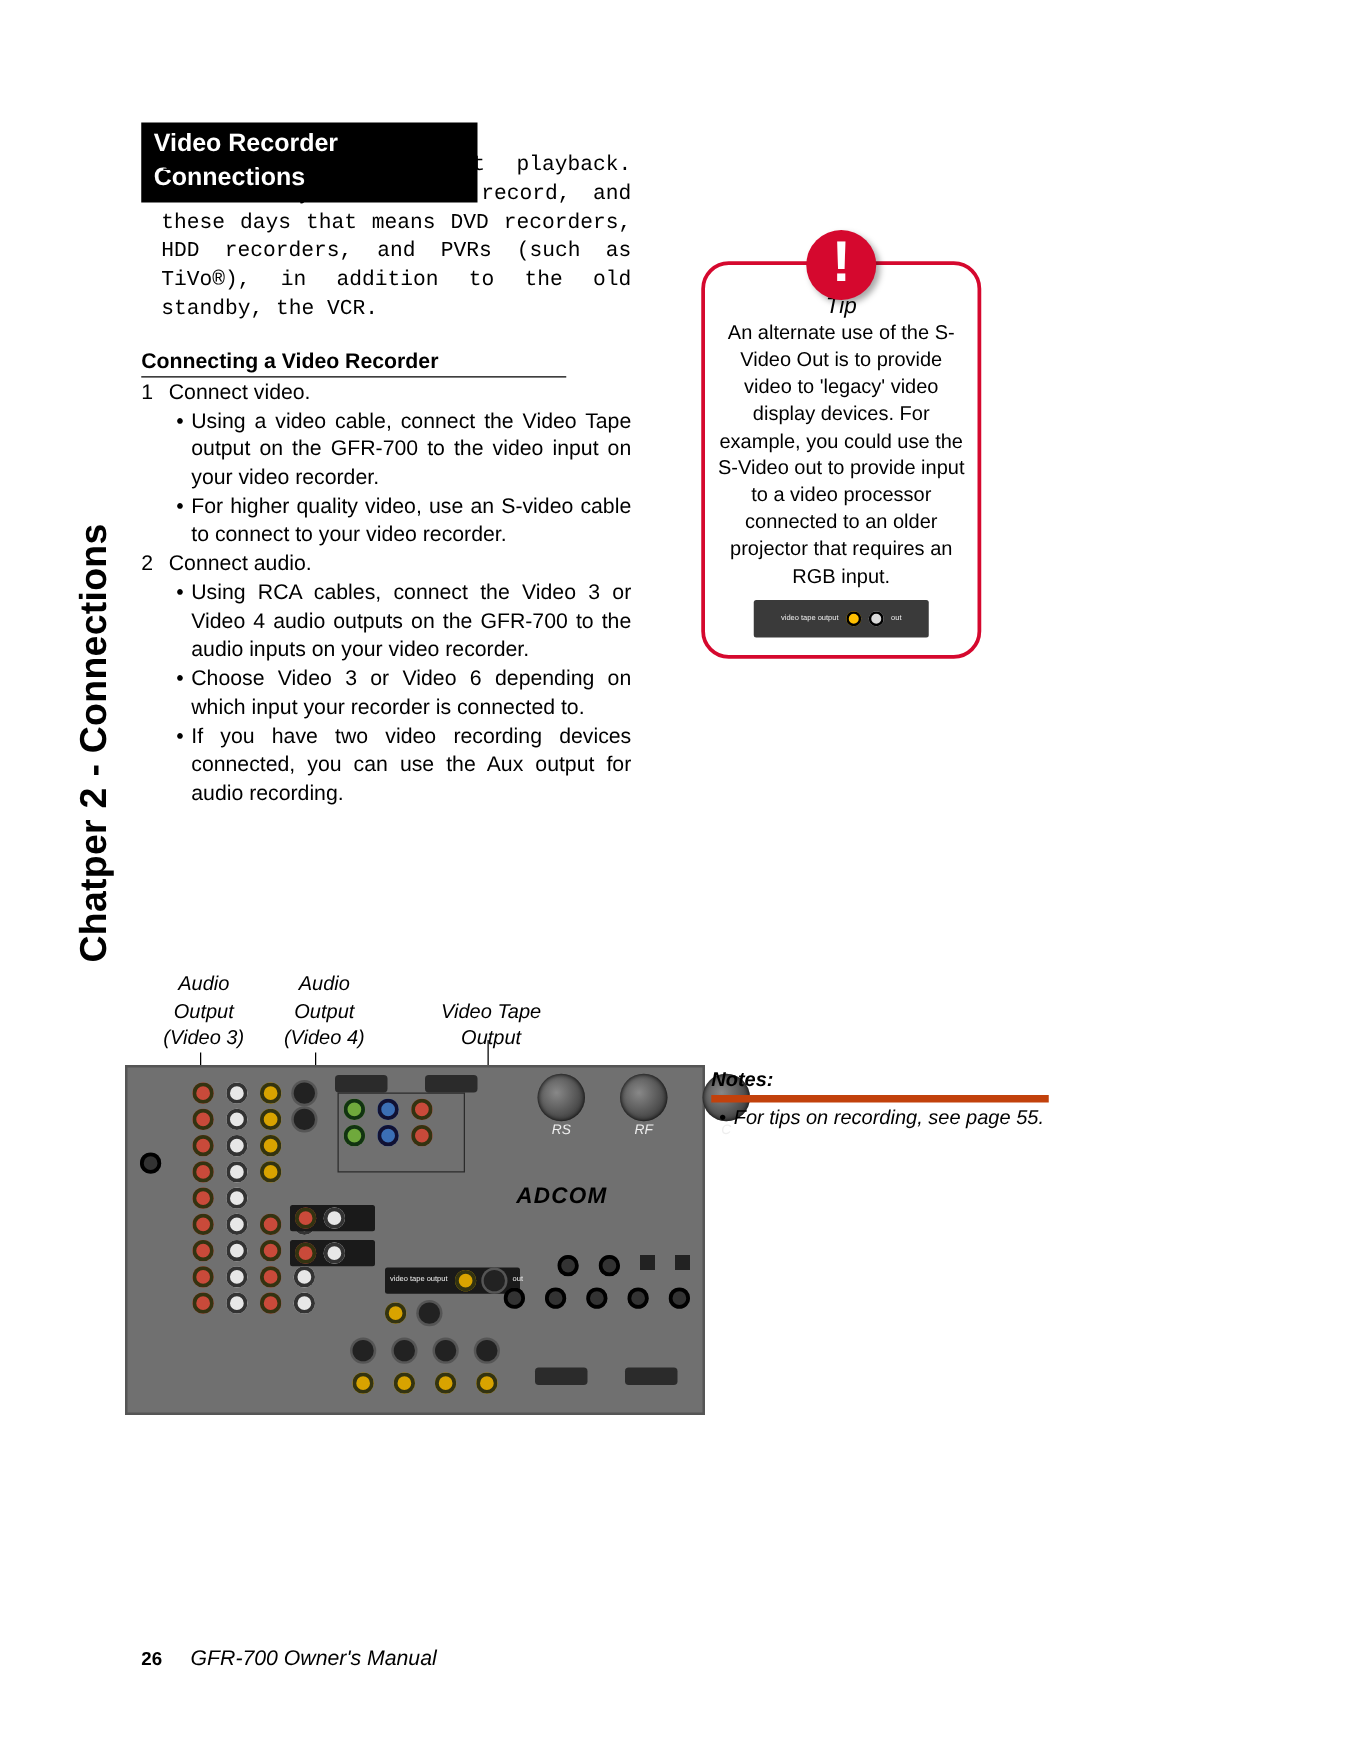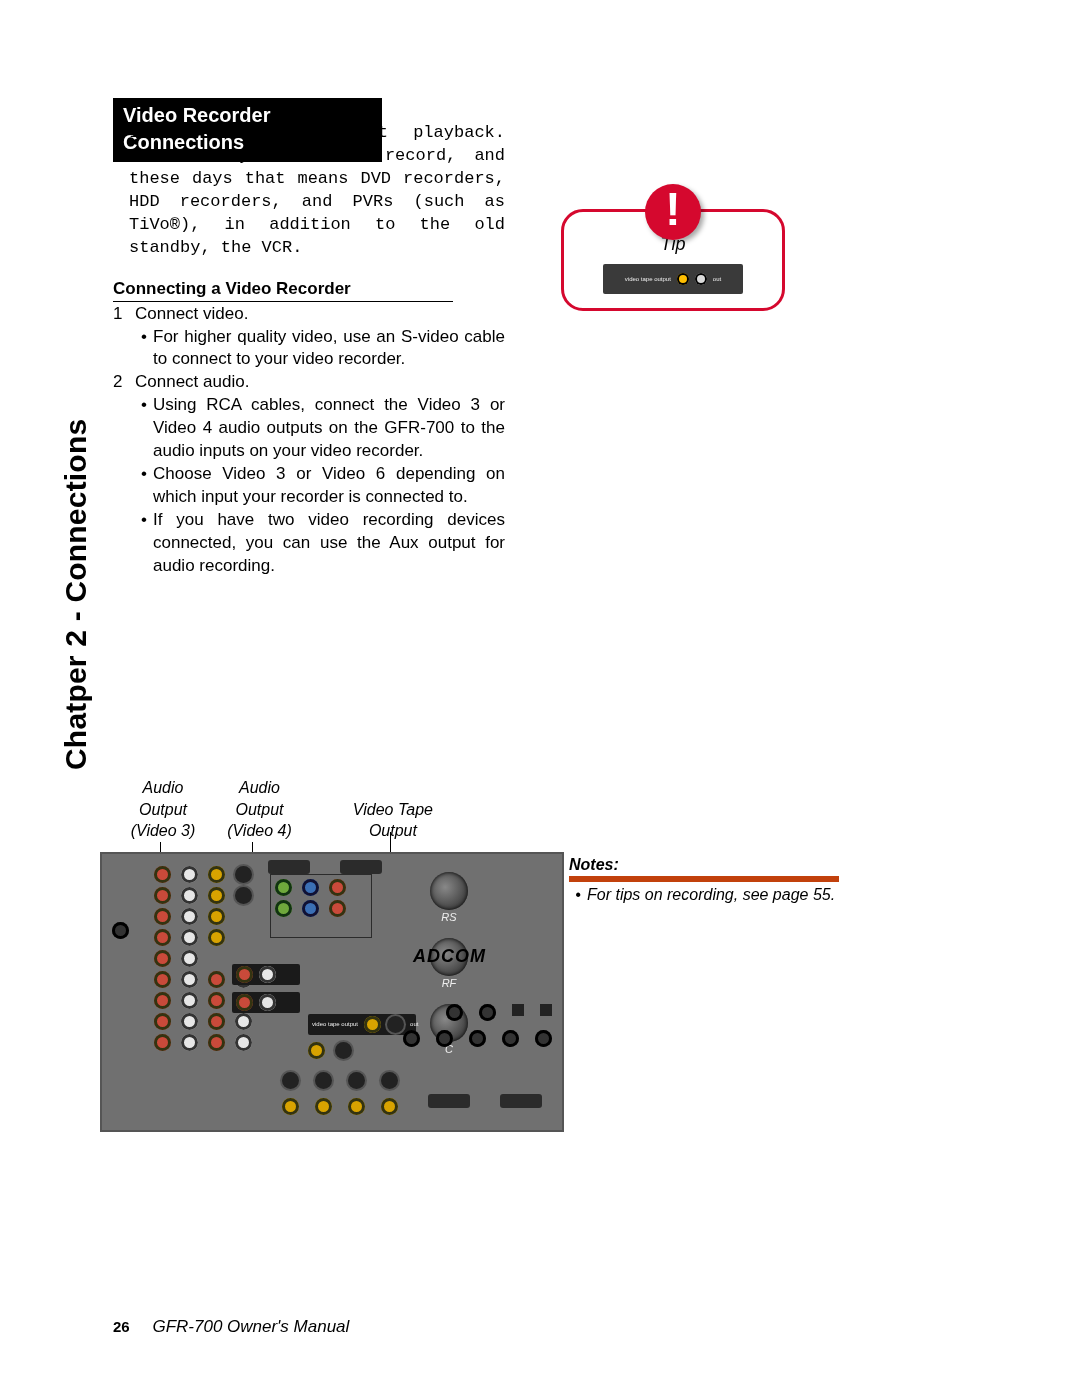--- a/index.html
+++ b/index.html
@@ -127,21 +127,21 @@
   .j.b { background:#3b6fb5; box-shadow: inset 0 0 0 3px #113; }
   .j.k { background:#333;   box-shadow: inset 0 0 0 3px #000; }
   .sv { width:17px; height:17px; border-radius:50%; background:#222; box-shadow: 0 0 0 2px #555; flex:0 0 17px; }
   .hdmi { width:42px; height:14px; background:#2b2b2b; border-radius:3px; }
   .vga { width:36px; height:14px; background:#4c6aa8; border-radius:4px; }
   .opt { width:12px; height:12px; background:#222; }
   .brand { position:absolute; right:76px; top:90px; color:#000000; font-size:18px; font-style:italic; font-weight:bold; letter-spacing:1px;}
   .boxout { position:absolute; border:1px solid #2b2b2b; }
   .panel-label { color:#eee; font-size:6px; white-space:nowrap; }
   .knob { width:38px; height:38px; border-radius:50%; background:radial-gradient(circle at 40% 40%, #888, #4d4d4d 60%, #2e2e2e); box-shadow: inset 0 0 4px #000; }
-  .knob-wrap { position:absolute; top:18px; display:flex; gap:13px;flex-direction:column; }
+  .knob-wrap { position:absolute; top:5px; display:flex; gap:28px; }
   .hl { position:absolute; background:#1a1a1a; border-radius:2px; display:flex; align-items:center; gap:6px; padding:2px 4px;}
   .callout { position:absolute; border-left:1px solid #000; }
 
   .footer {
     position:absolute; left:113px; bottom:58px;
     font-size:17px;
   }
   .footer .pg { font-weight:bold; font-size:15px; margin-right:18px;}
   .footer .ttl { font-style:italic; }
 </style>
@@ -161,20 +161,23 @@
 
   <div class="sub-header">Connecting a Video Recorder</div>
 
   <div class="steps">
     <div class="step-row">
       <div class="step-num">1</div>
       <div class="step-text">Connect video.</div>
     </div>
     <ul class="bullets" style="margin-left:22px;">
       <li>
+          <span>Using a video cable, connect the Video Tape output on the GFR-700 to the video input on your video recorder.</span>
+        </li>
+      <li>
           <span>For higher quality video, use an S-video cable to connect to your video recorder.</span>
         </li>
     </ul>
 
     <div class="step-row">
       <div class="step-num">2</div>
       <div class="step-text">Connect audio.</div>
     </div>
     <ul class="bullets" style="margin-left:22px;">
       <li>
@@ -186,20 +189,21 @@
       <li>
           <span>If you have two video recording devices connected, you can use the Aux output for audio recording.</span>
         </li>
     </ul>
   </div>
 </div>
 
 <div class="tip-box">
   <div class="tip-badge">!</div>
   <div class="tip-title">Tip</div>
+  <div>An alternate use of the S-Video Out is to provide video to 'legacy' video display devices. For example, you could use the S-Video out to provide input to a video processor connected to an older projector that requires an RGB input.</div>
   <div class="tip-panel-img">
     <span class="panel-label">video tape output</span>
     <span class="jack-y"></span>
     <span class="jack-w"></span>
     <span class="panel-label">out</span>
   </div>
 </div>
 
 <div class="diagram-labels-wrap">
   <span class="lbl a">Audio Output (Video 3)</span>

